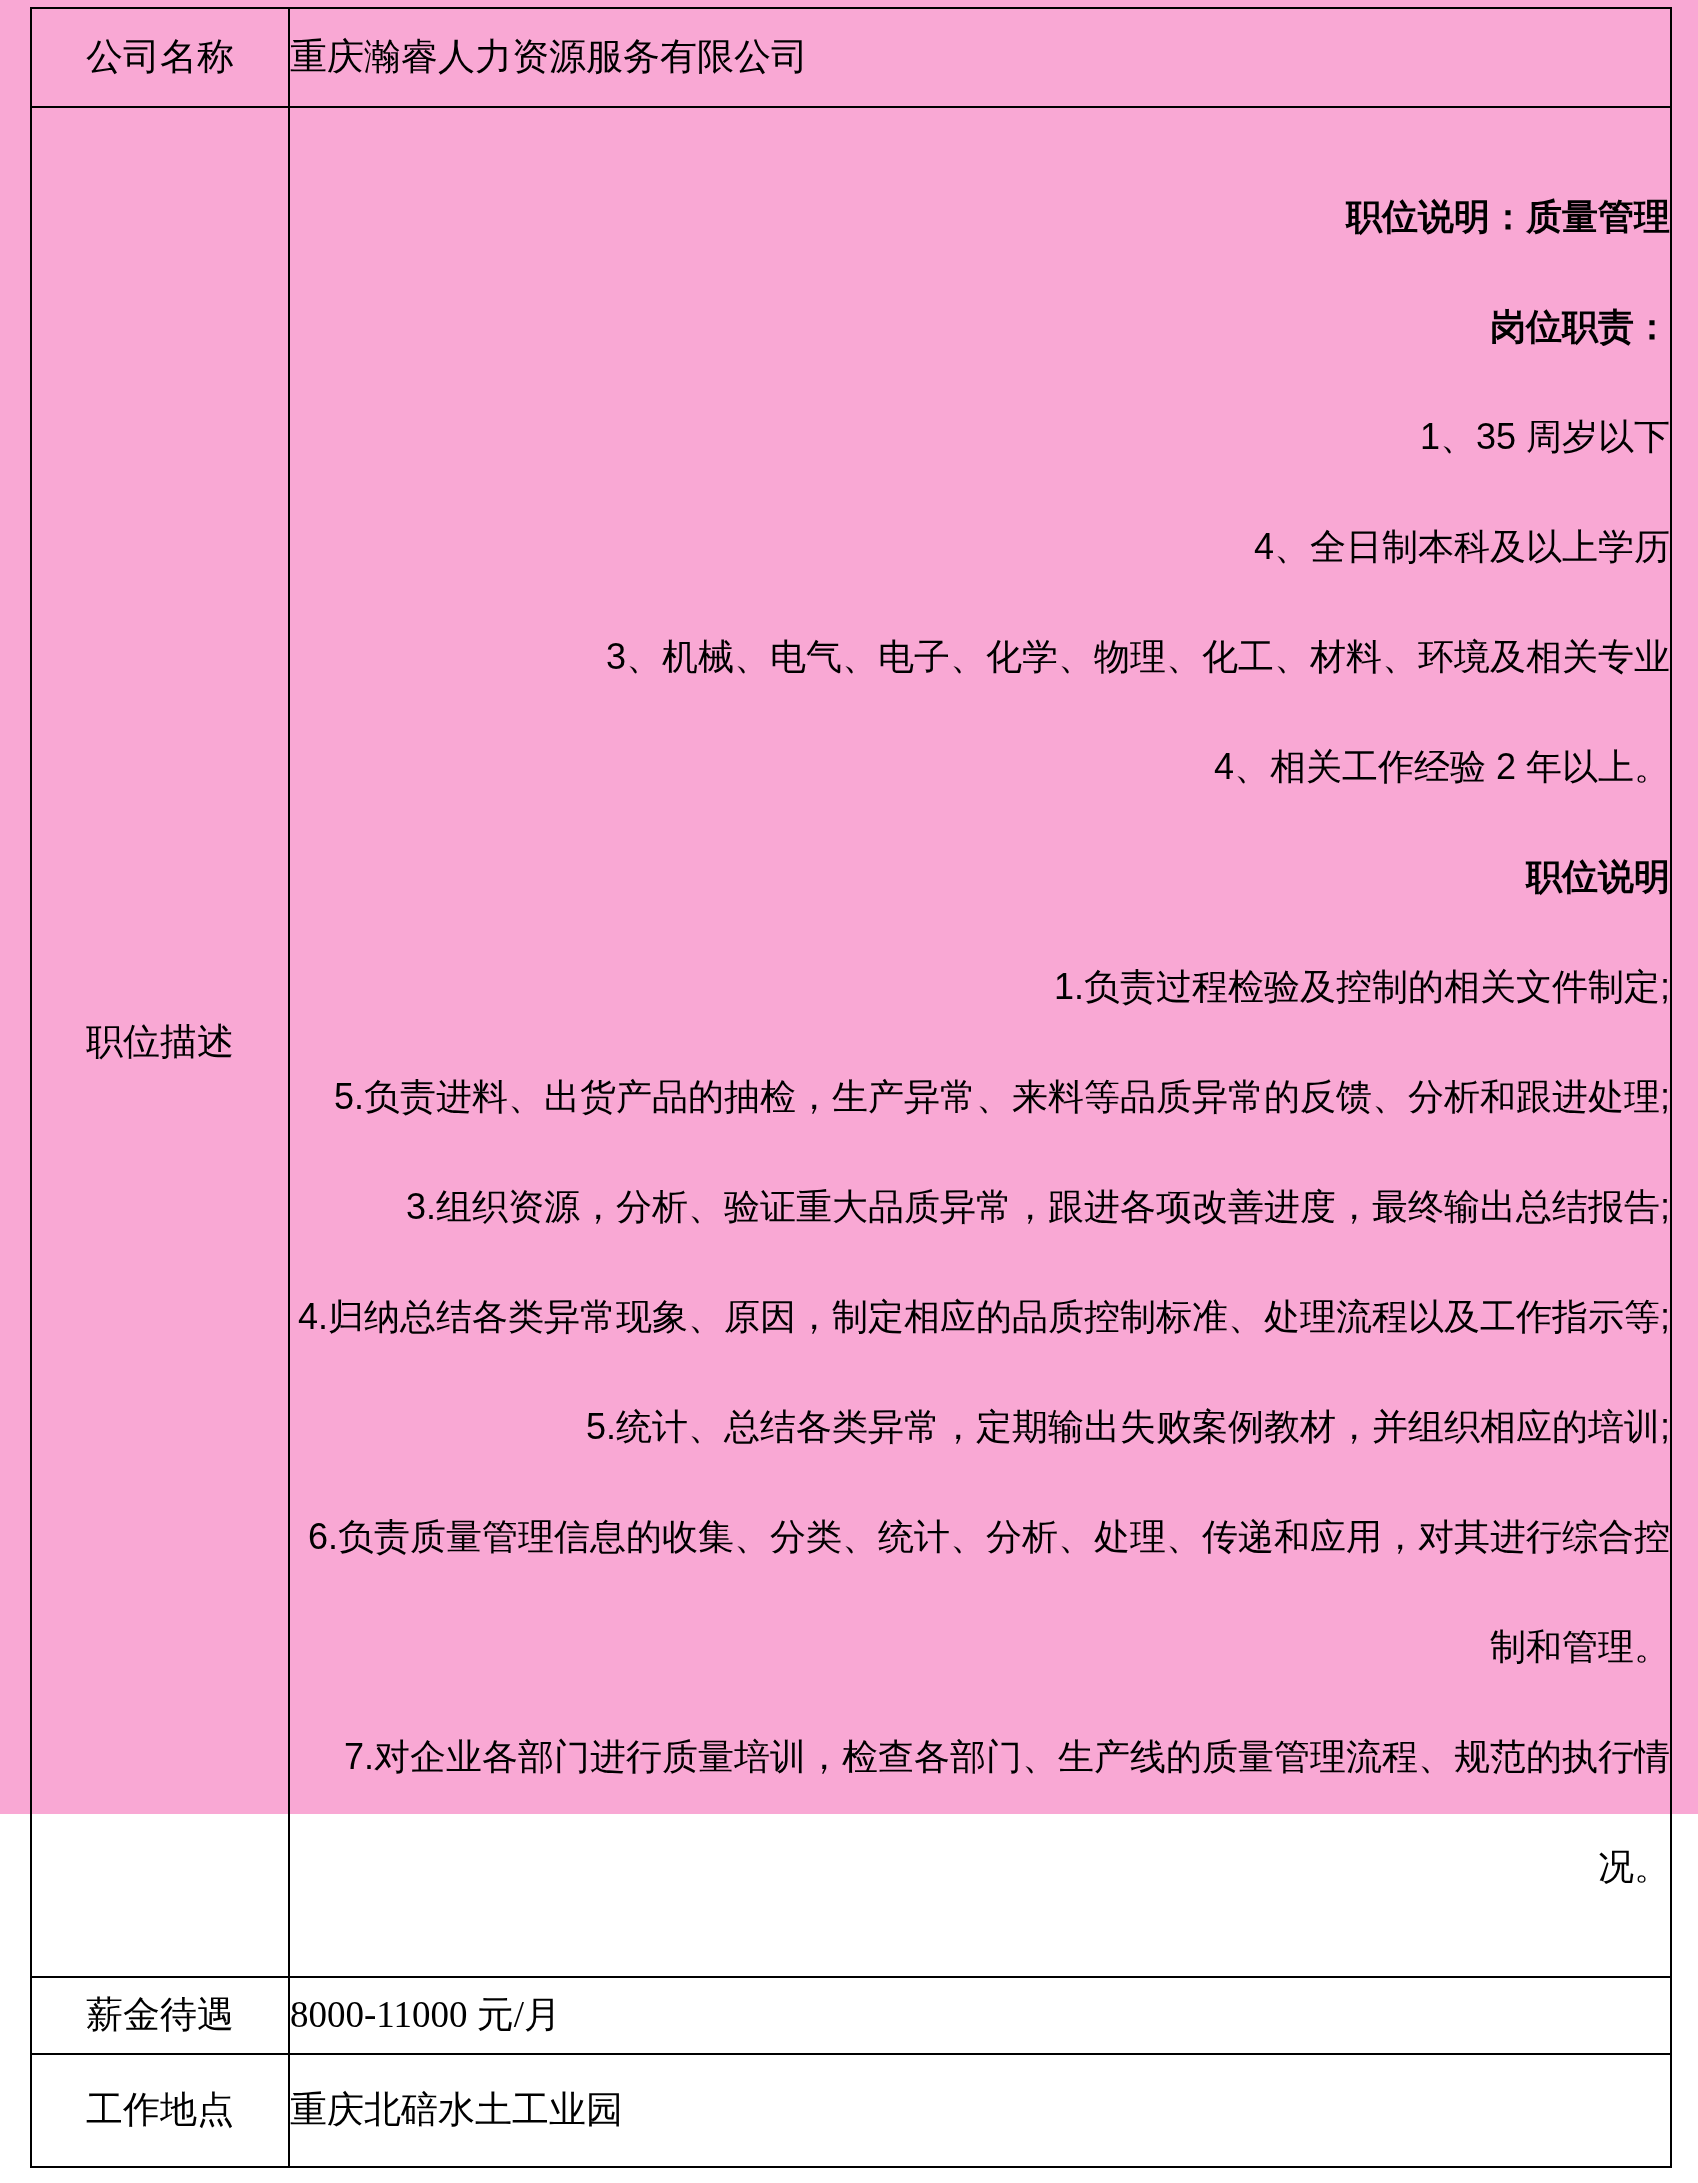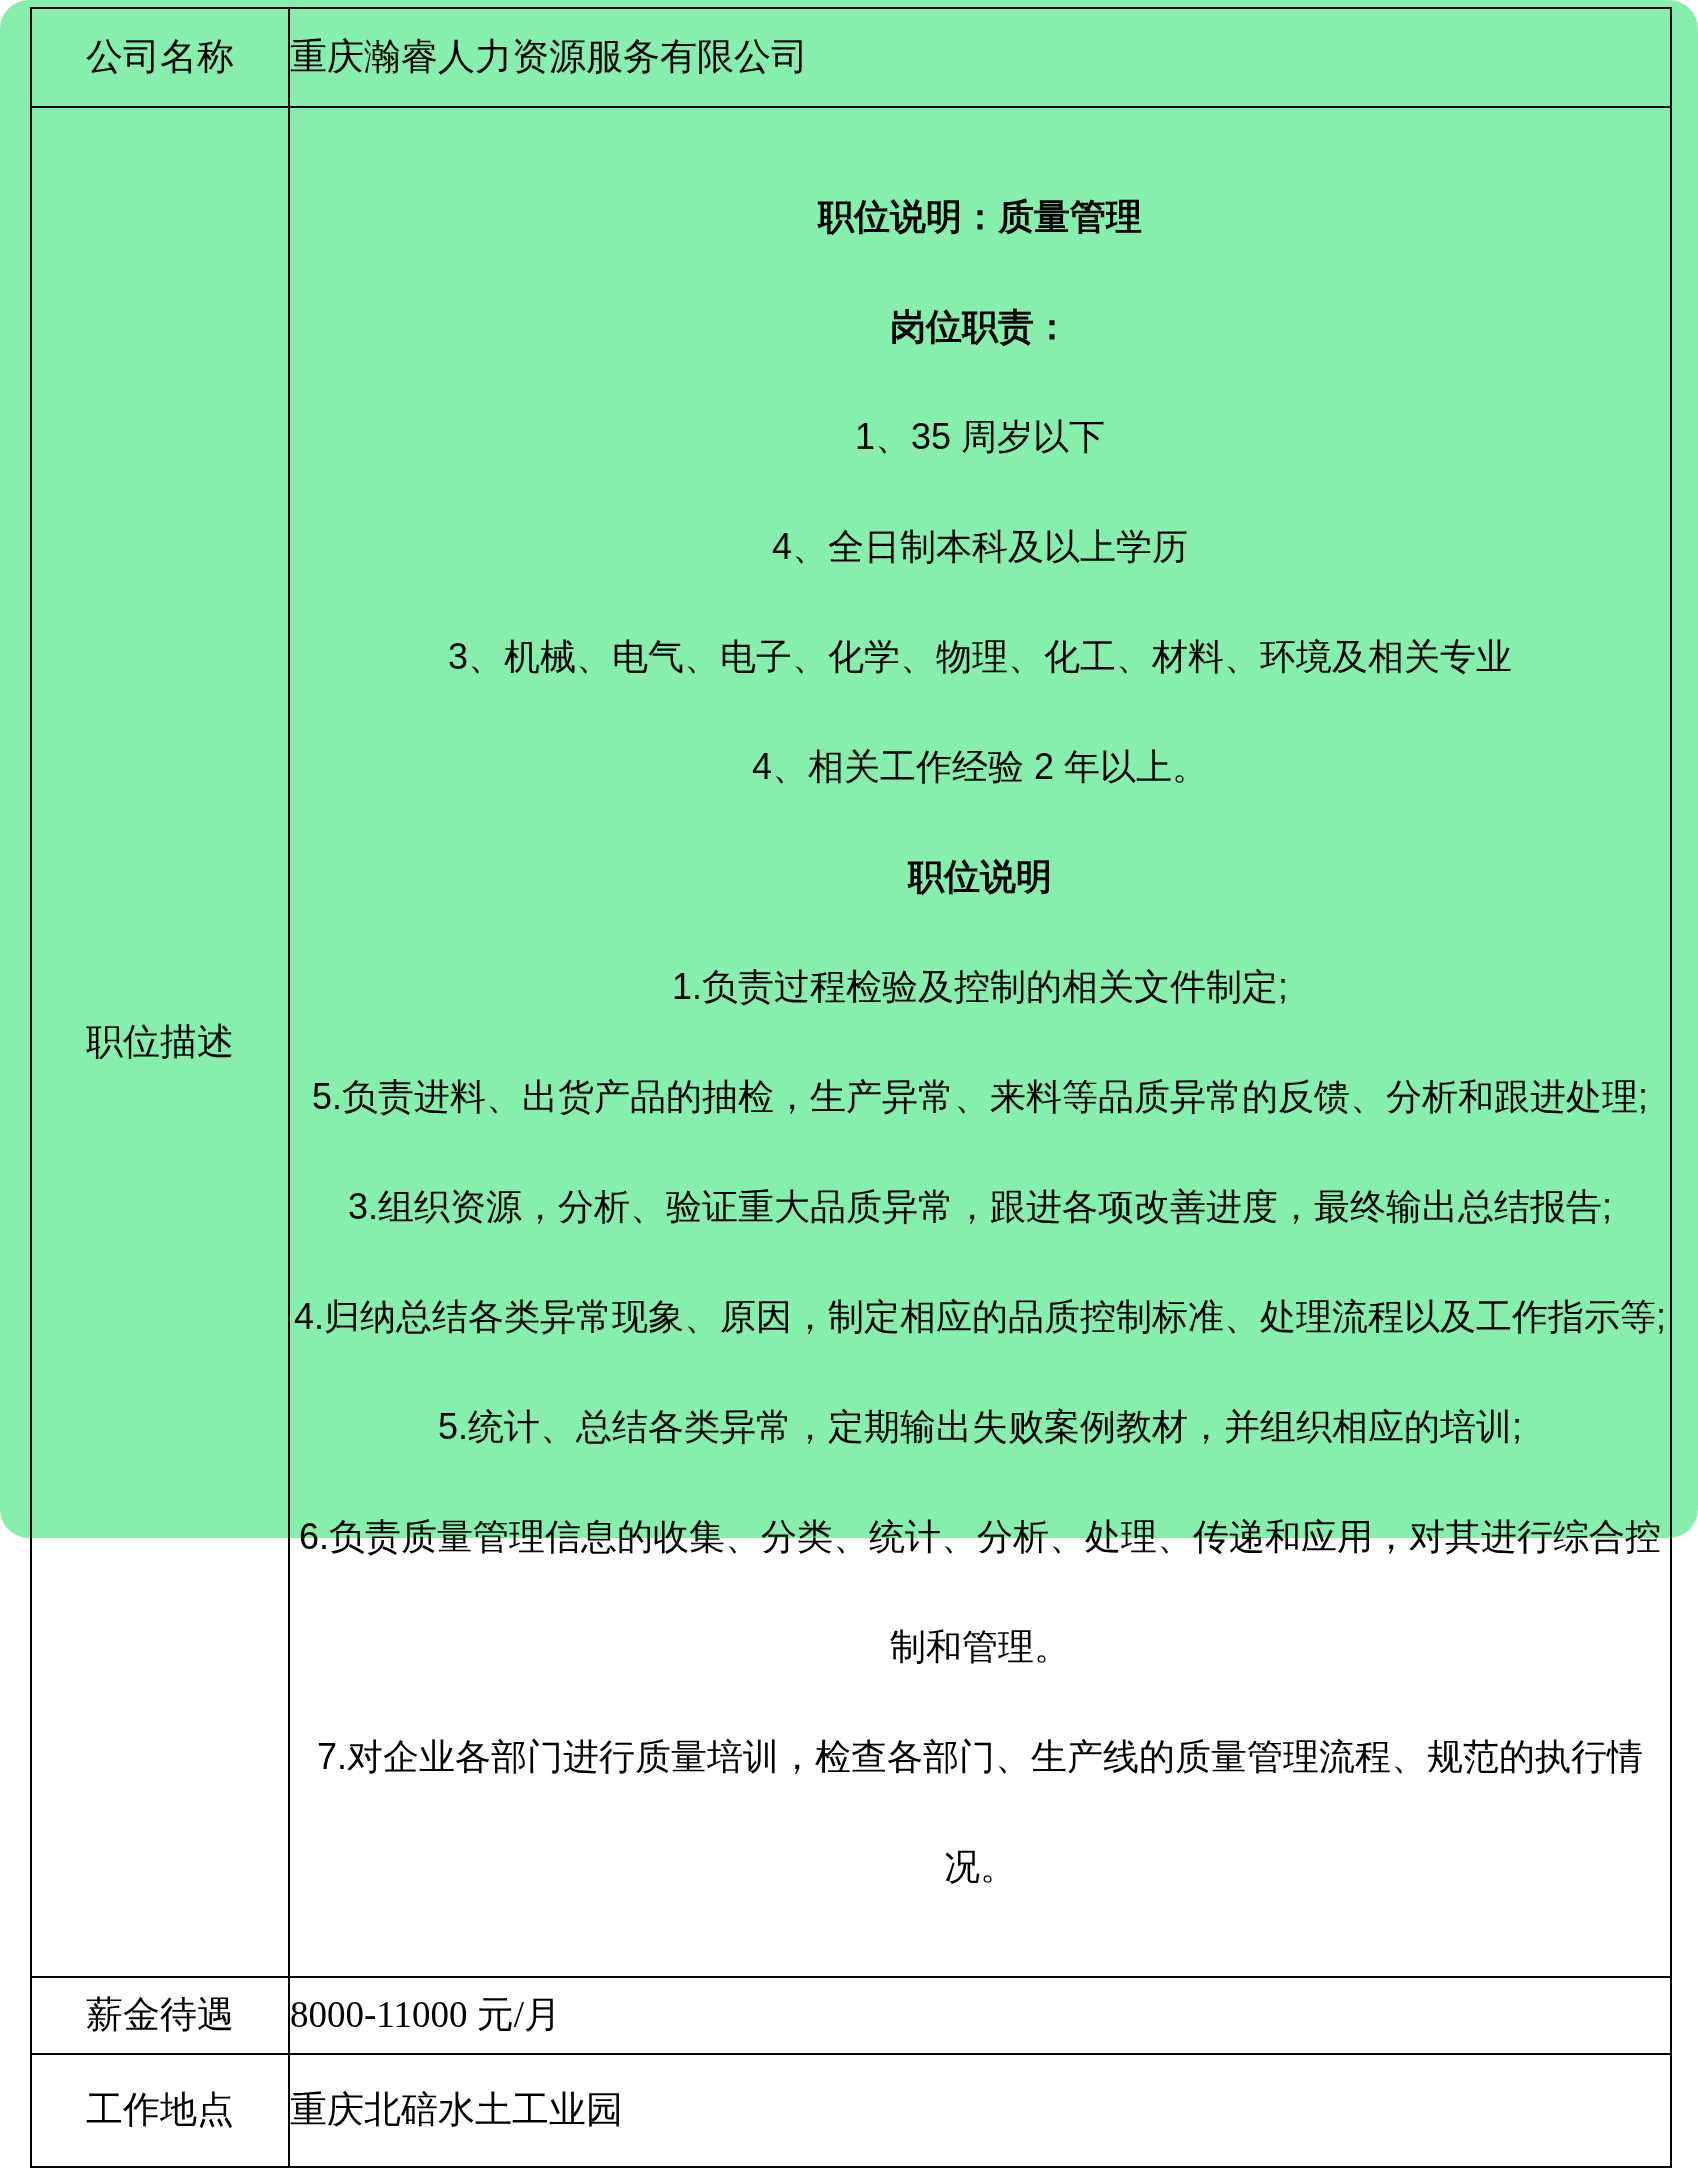--- a/index.html
+++ b/index.html
@@ -8,23 +8,22 @@
     width: 1698px;
     height: 2183px;
     background: #ffffff;
     overflow: hidden;
     font-family: "Liberation Sans", sans-serif;
     color: #000000;
   }
   .page {
     position: relative;
     width: 1698px;
-    height: 1538px;
-    background: #86efac;
-    border-radius: 29px;
+    height: 1814px;
+    background: #f9a8d4;
   }
   table.job-table {
     position: absolute;
     left: 30px;
     top: 6.8px;
     width: 1642px;
     border-collapse: collapse;
     table-layout: fixed;
   }
   .job-table td {
@@ -53,21 +52,21 @@
   .desc-cell {
     padding: 0 24px 0 24px;
     vertical-align: middle;
   }
   .para {
     margin: 0;
     font-family: "Liberation Sans", sans-serif;
     font-size: 36px;
     line-height: 110px;
     word-break: break-all;
-    text-align: center;
+    text-align: right;
   }
   .para.bold { font-weight: 700; }
   .salary-cell {
     font-family: "Liberation Serif", serif;
     font-size: 37px;
     text-align: left;
   }
   .location-cell {
     font-family: "Liberation Sans", sans-serif;
     font-size: 37px;

